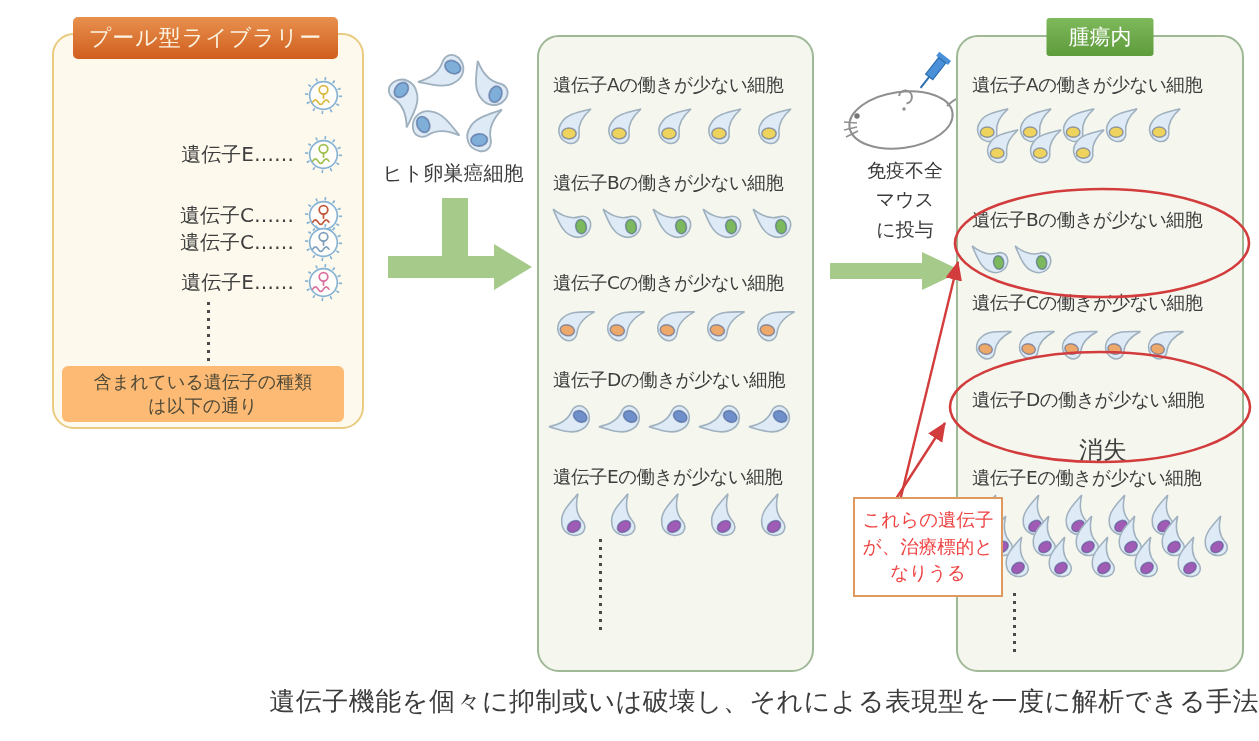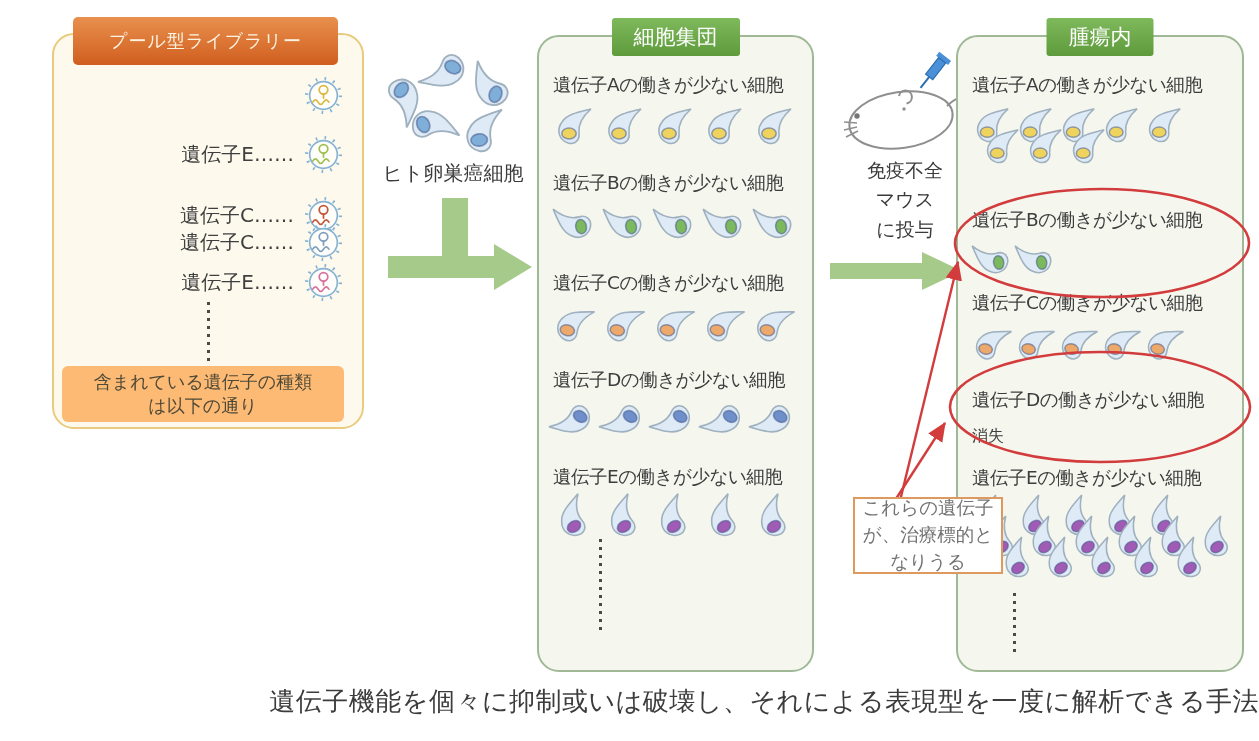--- a/index.html
+++ b/index.html
@@ -7,23 +7,23 @@
     position:relative;width:1259px;height:741px;background:#fff;overflow:hidden;
     font-family:"DejaVu Sans","Liberation Sans",sans-serif;color:#3f3f3f;
   }
   .preline{white-space:pre-line;}
   
   .panel{position:absolute;border-radius:22px;}
   #left-panel{left:52px;top:33px;width:308px;height:392px;background:#FDF9ED;border:2px solid #E9CB7F;}
   #mid-panel{left:537px;top:35px;width:273px;height:633px;background:#F5F7EF;border:2px solid #9FB896;}
   #right-panel{left:956px;top:35px;width:284px;height:633px;background:#F5F7EF;border:2px solid #9FB896;}
   #orange-header{
-    position:absolute;left:73px;top:17px;width:265px;height:48px;z-index:4;
+    position:absolute;left:73px;top:17px;width:265px;height:42px;z-index:4;
     background:linear-gradient(#E8904E,#D05E1E);border-radius:5px;
-    color:#FBF2DF;font-size:18px;display:flex;align-items:center;justify-content:center;letter-spacing:1px;
+    color:#FBF2DF;font-size:22px;display:flex;align-items:center;justify-content:center;letter-spacing:1px;
   }
   .g-header{
     position:absolute;top:-19px;left:50%;transform:translateX(-50%);z-index:4;
     background:linear-gradient(#7EB95C,#5E9B3B);color:#fff;font-size:21px;
     padding:5px 22px;border-radius:3px;white-space:nowrap;
   }
   
   .vrow{position:absolute;right:18px;display:flex;align-items:center;gap:9px;}
   .vrow .vlabel{font-size:20px;text-align:right;line-height:1.25;}
   .virus{width:41px;height:41px;flex:0 0 auto;}
@@ -40,40 +40,40 @@
   .lib-title{font-size:21px;color:#333;}
   .lib-desc{font-size:17px;color:#444;margin-top:2px;}
   .lib-gap{height:18px;}
   
   .cell{width:40px;height:40px;flex:0 0 auto;}
   .sec{position:absolute;left:14px;right:8px;}
   .row-label{font-size:18.5px;color:#3d3d3d;white-space:nowrap;letter-spacing:-0.5px;}
   .cells-line{display:flex;gap:10px;margin-top:9px;}
   #right-panel .cell{width:38px;height:38px;}
   #right-panel .cells-line{gap:5px;}
-  .note{font-size:16px;margin-top:14px;}
+  .note{font-size:24px;text-align:center;margin-top:22px;}
   .dots{position:absolute;width:3px;background-image:repeating-linear-gradient(to bottom,#4a4a4a 0 3px,transparent 3px 8px);}
   #left-dots{left:153px;top:267px;height:62px;}
   #mid-dots{left:60px;top:502px;height:92px;}
   #right-dots{left:55px;top:556px;height:64px;}
   
   #cluster{position:absolute;left:372px;top:50px;width:160px;height:118px;}
   #cluster .cell{position:absolute;width:46px;height:46px;}
   #cluster-label{position:absolute;left:358px;top:160px;width:190px;text-align:center;font-size:20px;color:#3a3a3a;}
   #t-arrow{position:absolute;left:382px;top:198px;}
   #mouse-icon{position:absolute;left:843px;top:76px;}
   #syringe-icon{position:absolute;left:898px;top:48px;}
   #mouse-label{position:absolute;left:840px;top:156px;width:130px;text-align:center;font-size:19px;line-height:1.55;color:#3a3a3a;}
   #inject-arrow{position:absolute;left:830px;top:250px;}
   
   #callout-box{
-    position:absolute;left:853px;top:497px;width:150px;height:77px;z-index:6;
+    position:absolute;left:853px;top:497px;width:150px;height:100px;z-index:6;
     background:#fff;border:2px solid #DE9A5E;box-sizing:border-box;
     display:flex;align-items:center;justify-content:center;text-align:center;
-    font-size:18.5px;line-height:1.45;color:#737373;
+    font-size:18.5px;line-height:1.45;color:#ef4444;
   }
   #red-overlay{position:absolute;left:0;top:0;z-index:5;pointer-events:none;}
   #caption{position:absolute;left:0;top:684px;width:1259px;text-align:right;font-size:26px;color:#3c3c3c;letter-spacing:0.5px;}
 </style>
 </head>
 <body>
 
 <svg width="0" height="0" style="position:absolute" aria-hidden="true">
   <defs>
     <g id="cellbody">
@@ -150,21 +150,20 @@
         <use href="#cellbody"></use>
       </svg>
     </div>
   <div id="cluster-label">ヒト卵巣癌細胞</div>
   <svg id="t-arrow" width="155" height="92" viewBox="0 0 155 92">
     <rect x="60" y="0" width="26" height="62" fill="#A6CA8A"></rect>
     <polygon points="6,58 112,58 112,46 150,69 112,92 112,80 6,80" fill="#A6CA8A"></polygon>
   </svg>
 
   <div id="mid-panel" class="panel">
-    <div class="g-header">細胞集団</div>
     <div id="mid-rows">
         <div class="sec" style="top: 35px;">
           <div class="row-label">遺伝子Aの働きが少ない細胞</div>
           <div class="cells-line">
             <svg viewBox="0 0 40 40" class="cell" style="color: rgb(239, 211, 95);">
               <use href="#cellbody"></use>
             </svg>
             <svg viewBox="0 0 40 40" class="cell" style="color: rgb(239, 211, 95);">
               <use href="#cellbody"></use>
             </svg>

